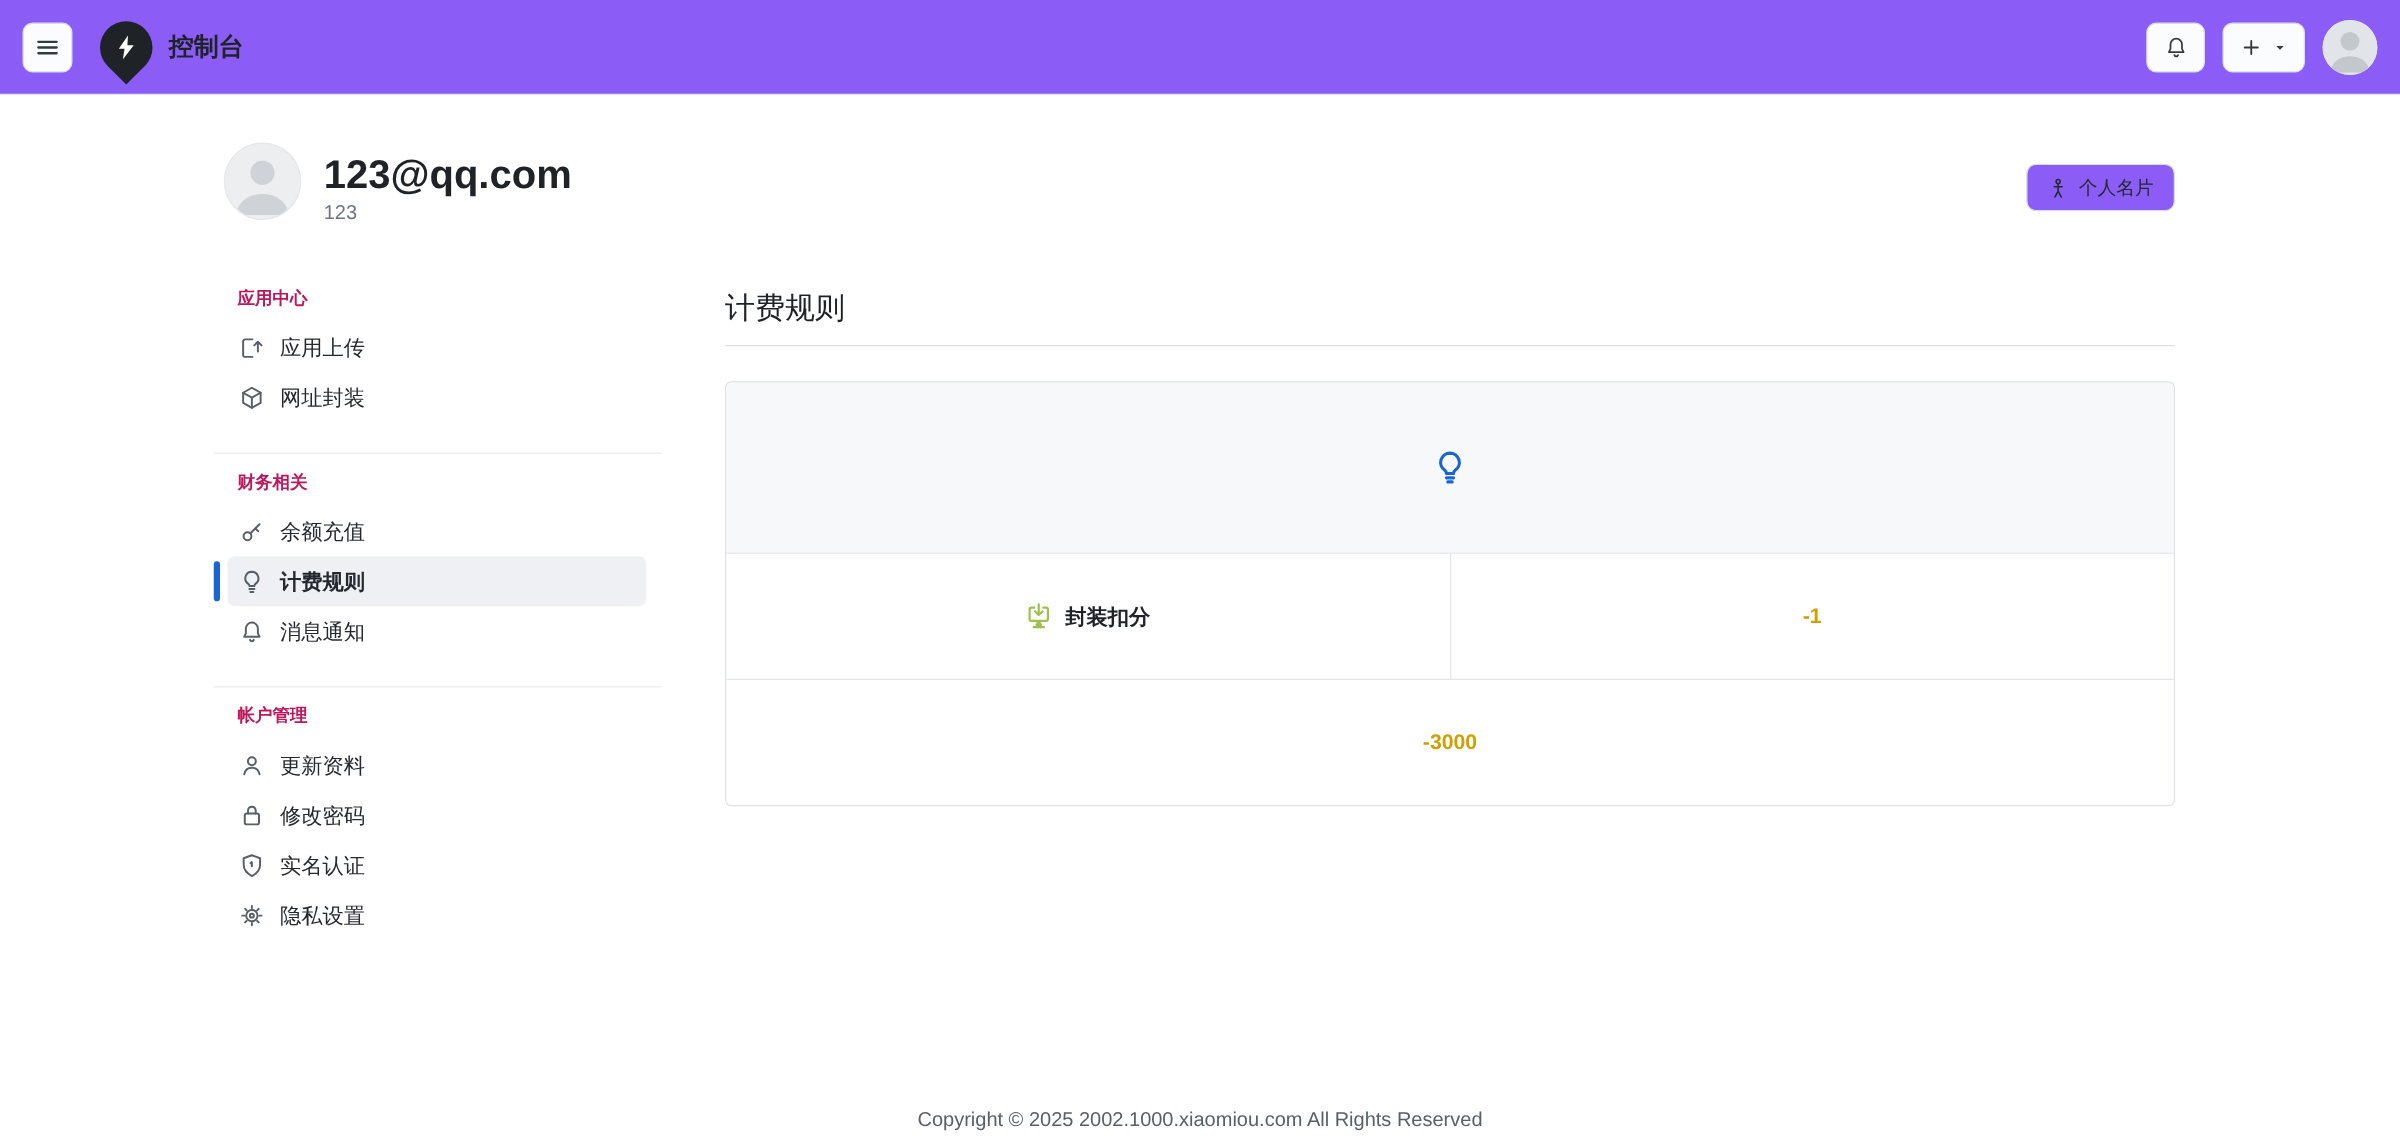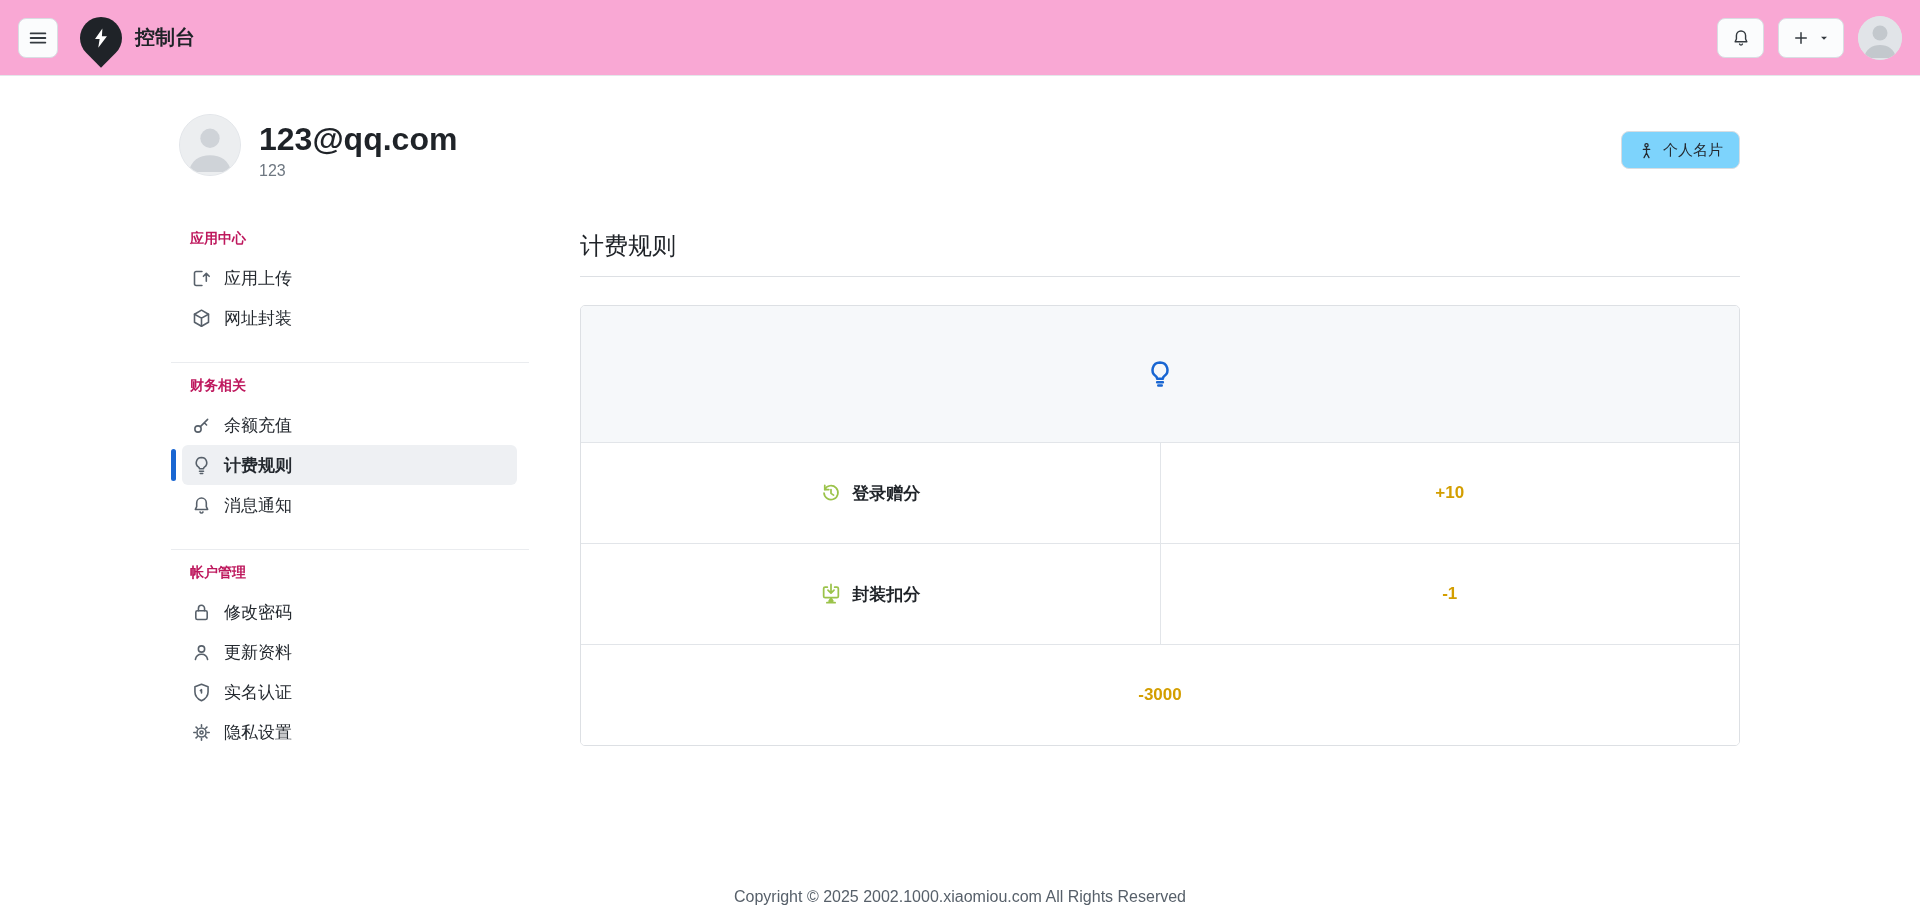--- a/index.html
+++ b/index.html
@@ -1,20 +1,20 @@
 <!DOCTYPE html>
 <html><head>
 <meta charset="utf-8">
 <style>
   * { margin:0; padding:0; box-sizing:border-box; }
   html,body { width:1920px; height:916px; background:#fff; overflow:hidden;
     font-family:"Liberation Sans","DejaVu Sans",sans-serif; color:#1f2328; }
 
   
-  .navbar { height:76px; background:#f9a8d4; border-bottom:1px solid #e4e7ea;
+  .navbar { height:76px; background:#8b5cf6; border-bottom:1px solid #e4e7ea;
     display:flex; align-items:center; padding:0 18px; }
   .icon-btn { height:40px; border:1px solid #d8dde2; border-radius:8px; background:#fbfcfd;
     display:flex; align-items:center; justify-content:center; cursor:pointer; color:#343a40; }
   .hamburger-btn { width:40px; }
   .brand { display:flex; align-items:center; margin-left:22px; }
   .logo-pin { width:42px; height:42px; background:#1f2328; border-radius:50% 50% 50% 0;
     transform:rotate(-45deg); display:flex; align-items:center; justify-content:center; }
   .logo-pin svg { transform:rotate(45deg); }
   .brand-title { font-size:20px; font-weight:700; margin-left:13px; color:#1f2328; }
   .nav-spacer { flex:1; }
@@ -26,21 +26,21 @@
   
   .page { width:1569px; margin-left:171px; }
   .profile-row { display:flex; align-items:flex-start; margin-top:38px; }
   .profile-avatar { width:62px; height:62px; border-radius:50%; background:#eceef0;
     border:1px solid #e3e6ea; overflow:hidden; display:flex; align-items:center; justify-content:center; margin-left:8px; }
   .profile-names { margin-left:18px; }
   .profile-email { font-size:32px; font-weight:700; line-height:1.2; margin-top:6px; }
   .profile-username { font-size:16px; color:#6e7781; margin-top:4px; }
   .profile-spacer { flex:1; }
   .card-btn { margin-top:17px; height:38px; padding:0 16px; border:1px solid #d8dde2; border-radius:8px;
-    background:#7dd3fc; display:flex; align-items:center; gap:8px; font-size:15px; color:#24292f; cursor:pointer; }
+    background:#8b5cf6; display:flex; align-items:center; gap:8px; font-size:15px; color:#24292f; cursor:pointer; }
 
   
   .content-row { display:flex; margin-top:50px; }
 
   .sidebar { width:358px; flex:none; }
   .side-section { padding-bottom:14px; margin-bottom:10px; }
   .side-section + .side-section { border-top:1px solid #eaecef; padding-top:14px;font-family:Liberation Serif, serif; }
   .side-header { font-size:14px; font-weight:700; color:#be185d; margin:0 0 10px 19px; }
   .side-item { height:40px; display:flex; align-items:center; gap:12px; margin-left:11px;
     padding-left:9px; border-radius:6px; font-size:17px; color:#24292f; cursor:pointer; position:relative; }
@@ -201,35 +201,35 @@
           <span>消息通知</span>
         </div>
       </div>
 
       <div class="side-section">
         <div class="side-header">帐户管理</div>
         <div class="side-item">
 
           <span class="sicon">
             <svg width="21" height="21" viewBox="0 0 24 24" fill="none" stroke="currentColor" stroke-width="1.8" stroke-linecap="round" stroke-linejoin="round">
+                <circle cx="12" cy="8" r="3.6"></circle>
+                <path d="M5 20c.8-4 3.6-6 7-6s6.2 2 7 6"></path>
+              </svg>
+          </span>
+          <span>更新资料</span>
+        </div>
+        <div class="side-item">
+
+          <span class="sicon">
+            <svg width="21" height="21" viewBox="0 0 24 24" fill="none" stroke="currentColor" stroke-width="1.8" stroke-linecap="round" stroke-linejoin="round">
                 <rect x="5.5" y="10" width="13" height="10" rx="1.8"></rect>
                 <path d="M8.5 10V7.3a3.5 3.5 0 0 1 7 0V10"></path>
               </svg>
           </span>
           <span>修改密码</span>
-        </div>
-        <div class="side-item">
-
-          <span class="sicon">
-            <svg width="21" height="21" viewBox="0 0 24 24" fill="none" stroke="currentColor" stroke-width="1.8" stroke-linecap="round" stroke-linejoin="round">
-                <circle cx="12" cy="8" r="3.6"></circle>
-                <path d="M5 20c.8-4 3.6-6 7-6s6.2 2 7 6"></path>
-              </svg>
-          </span>
-          <span>更新资料</span>
         </div>
         <div class="side-item">
 
           <span class="sicon">
             <svg width="21" height="21" viewBox="0 0 24 24" fill="none" stroke="currentColor" stroke-width="1.8" stroke-linecap="round" stroke-linejoin="round">
                 <path d="M12 2.5l7.5 2.8v6c0 4.7-3.2 8-7.5 10.2C7.7 19.3 4.5 16 4.5 11.3v-6L12 2.5z"></path>
                 <path d="M12 12.5V8.8M12 8.8l-1.3 1"></path>
               </svg>
           </span>
           <span>实名认证</span>
@@ -255,33 +255,20 @@
       <div class="rules-table">
         <div class="table-header">
           <span>
             <svg width="30" height="30" viewBox="0 0 24 24" fill="none" stroke="currentColor" stroke-width="2" stroke-linecap="round" stroke-linejoin="round">
                 <path d="M12 2.8a6 6 0 0 0-3.3 11c.7.5 1 1.1 1 2h4.6c0-.9.3-1.5 1-2a6 6 0 0 0-3.3-11z"></path>
                 <path d="M9.7 18.6h4.6M10.6 21.2h2.8"></path>
               </svg>
           </span>
         </div>
 
-        <div class="table-row">
-          <div class="cell cell-label">
-            <span class="gicon">
-              <svg width="22" height="22" viewBox="0 0 24 24" fill="none" stroke="currentColor" stroke-width="1.9" stroke-linecap="round" stroke-linejoin="round">
-                  <path d="M5.2 8.2A7.6 7.6 0 1 1 4.4 12"></path>
-                  <path d="M5.2 3.8v4.4h4.4"></path>
-                  <path d="M12 8.2v4.2l2.8 1.9"></path>
-                </svg>
-            </span>
-            <span>登录赠分</span>
-          </div>
-          <div class="cell cell-value">+10</div>
-        </div>
 
         <div class="table-row">
           <div class="cell cell-label">
             <span class="gicon">
               <svg width="22" height="22" viewBox="0 0 24 24" fill="none" stroke="currentColor" stroke-width="1.9" stroke-linecap="round" stroke-linejoin="round">
                   <path d="M8 4.5H5.6A1.6 1.6 0 0 0 4 6.1v8.3A1.6 1.6 0 0 0 5.6 16h12.8a1.6 1.6 0 0 0 1.6-1.6V6.1a1.6 1.6 0 0 0-1.6-1.6H16"></path>
                   <path d="M12 1.5v9M8.7 7.7L12 11l3.3-3.3"></path>
                   <path d="M10 19.5l2-3 2 3zM7.5 21.5h9"></path>
                 </svg>
             </span>

